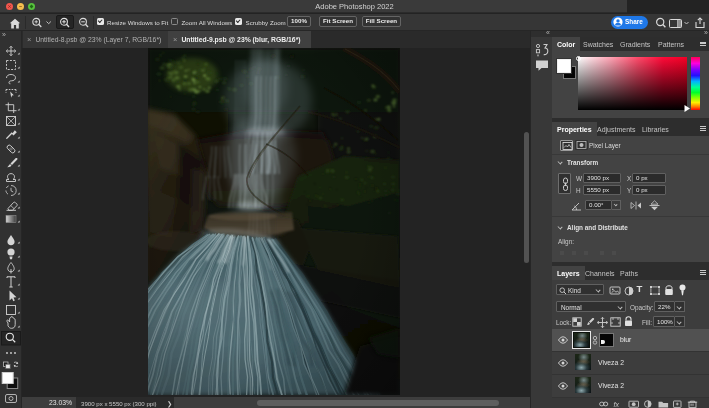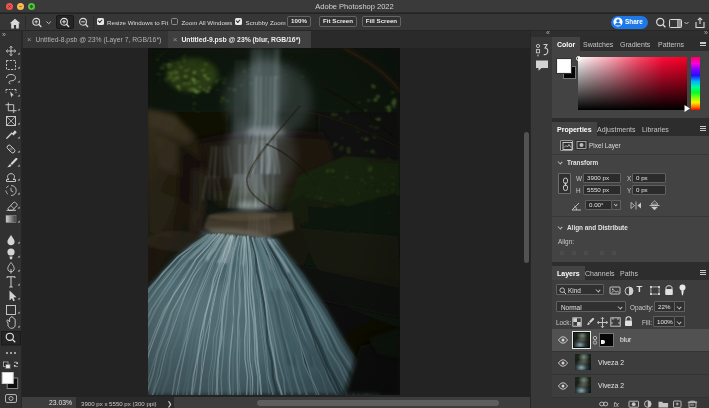--- a/index.html
+++ b/index.html
@@ -2,21 +2,21 @@
 <html><head>
 <meta charset="utf-8">
 <style>
   * { margin:0; padding:0; box-sizing:border-box; }
   html,body { width:709px; height:408px; overflow:hidden; background:#232323; }
   body { font-family:"Liberation Sans", sans-serif; -webkit-font-smoothing:antialiased; }
   .abs { position:absolute; }
   #root { position:relative; width:709px; height:408px; overflow:hidden; will-change:transform; }
   svg { display:block; }
 
-  #titlebar { left:0; top:0; width:709px; height:13px; background:#3a3a3a; border-bottom:1px solid #2b2b2b; }
+  #titlebar { left:0; top:0; width:627px; height:13px; background:#3a3a3a; border-bottom:1px solid #2b2b2b; }
   .tl { position:absolute; top:3px; width:7px; height:7px; border-radius:50%; }
   #title-text { position:absolute; left:0; top:1.5px; width:709px; text-align:center; font-size:7.5px; color:#d2d2d2; }
 
   #optbar { left:0; top:14px; width:709px; height:17px; background:#363636; border-bottom:1px solid #262626; }
   .opt-txt { position:absolute; top:5px; font-size:6.2px; color:#dedede; }
   .opt-btn { position:absolute; top:2px; height:11px; background:#323232; border:1px solid #646464; border-radius:2px; color:#ececec; font-size:6.2px; text-align:center; font-weight:bold; }
   .cb { position:absolute; top:4px; width:7px; height:7px; border-radius:1.5px; }
   .cb.on { background:#e8e8e8; }
   .cb.off { border:1px solid #8a8a8a; background:transparent; }
   .cb.on:after { content:""; position:absolute; left:1.4px; top:1.2px; width:3.2px; height:1.9px; border-left:1.1px solid #2a2a2a; border-bottom:1.1px solid #2a2a2a; transform:rotate(-48deg); }

